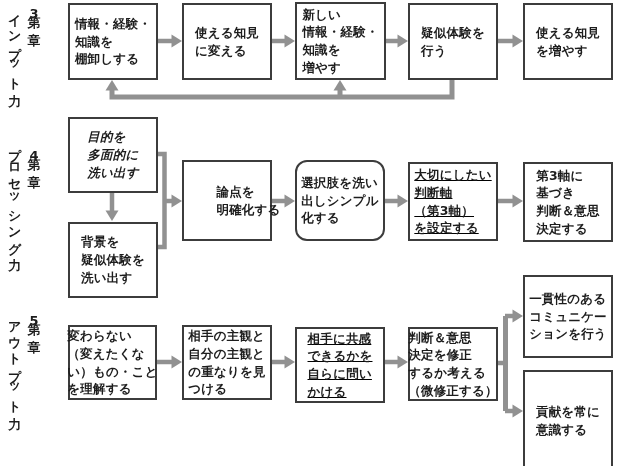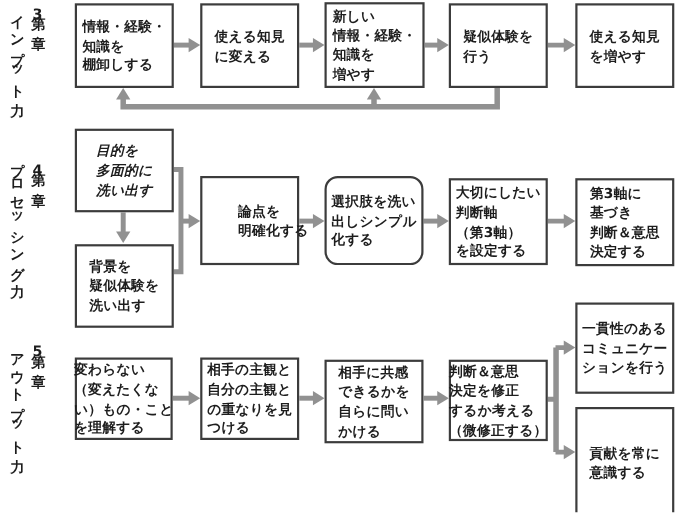--- a/index.html
+++ b/index.html
@@ -61,26 +61,26 @@
   #b-r1c1 { left: 68px;  top: 3px;   width: 90px; height: 77px; }
   #b-r1c2 { left: 182px; top: 3px;   width: 90px; height: 77px; }
   #b-r1c3 { left: 295px; top: 2px;   width: 91px; height: 78px; }
   #b-r1c4 { left: 408px; top: 3px;   width: 90px; height: 77px; }
   #b-r1c5 { left: 523px; top: 3px;   width: 90px; height: 77px; }
 
   #b-r2c1a { left: 68px;  top: 117px; width: 90px; height: 76px; font-style: italic; }
   #b-r2c1b { left: 68px;  top: 222px; width: 90px; height: 76px; }
   #b-r2c2  { left: 182px; top: 160px; width: 90px; height: 81px; padding-left: 43px; }
   #b-r2c3  { left: 295px; top: 160px; width: 90px; height: 81px; border-radius: 12px; }
-  #b-r2c4  { left: 408px; top: 162px; width: 90px; height: 79px; }
+  #b-r2c4  { left: 408px; top: 162px; width: 90px; height: 79px; text-decoration: underline; }
   #b-r2c5  { left: 523px; top: 162px; width: 90px; height: 80px; }
 
   #b-r3c1  { left: 68px;  top: 325px; width: 89px; height: 75px; }
   #b-r3c2  { left: 182px; top: 325px; width: 90px; height: 75px; }
-  #b-r3c3  { left: 295px; top: 327px; width: 90px; height: 76px; }
+  #b-r3c3  { left: 295px; top: 327px; width: 90px; height: 76px; text-decoration: underline; }
   #b-r3c4  { left: 408px; top: 327px; width: 90px; height: 74px; }
   #b-r3c5a { left: 523px; top: 275px; width: 90px; height: 83px; }
   #b-r3c5b { left: 523px; top: 370px; width: 90px; height: 102px; }
 </style>
 </head>
 <body>
 
 <div class="canvas">
 
   <svg class="connectors" viewBox="0 0 627 466" xmlns="http://www.w3.org/2000/svg" stroke="#919191" fill="#919191">

